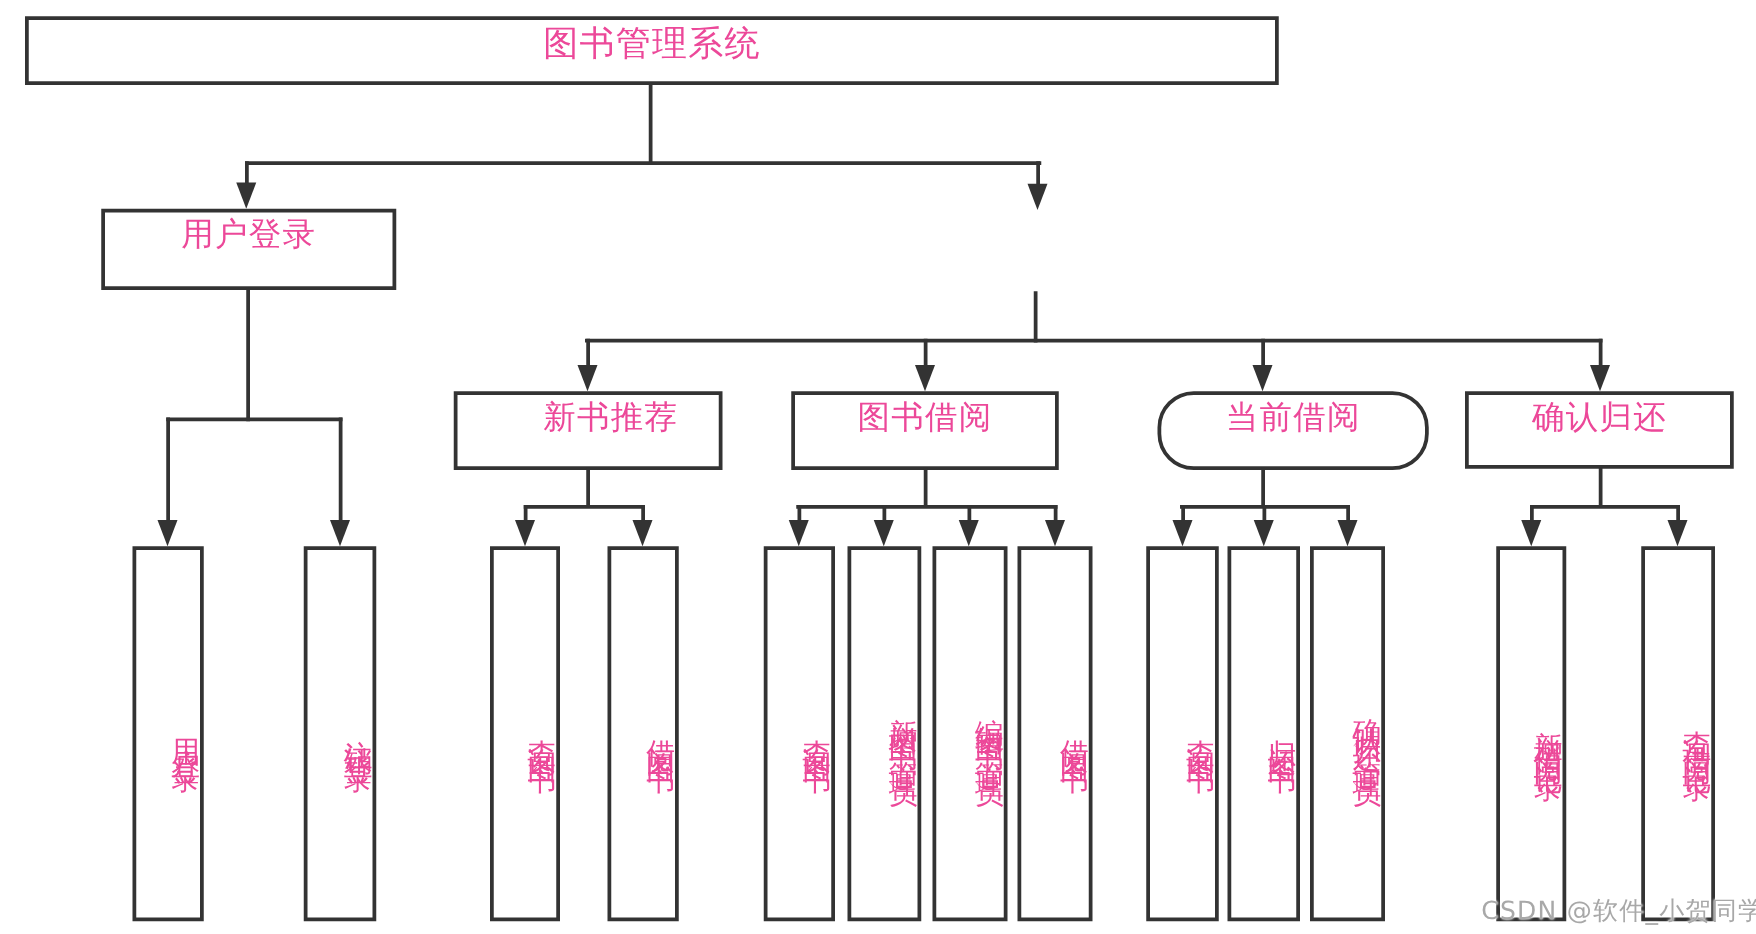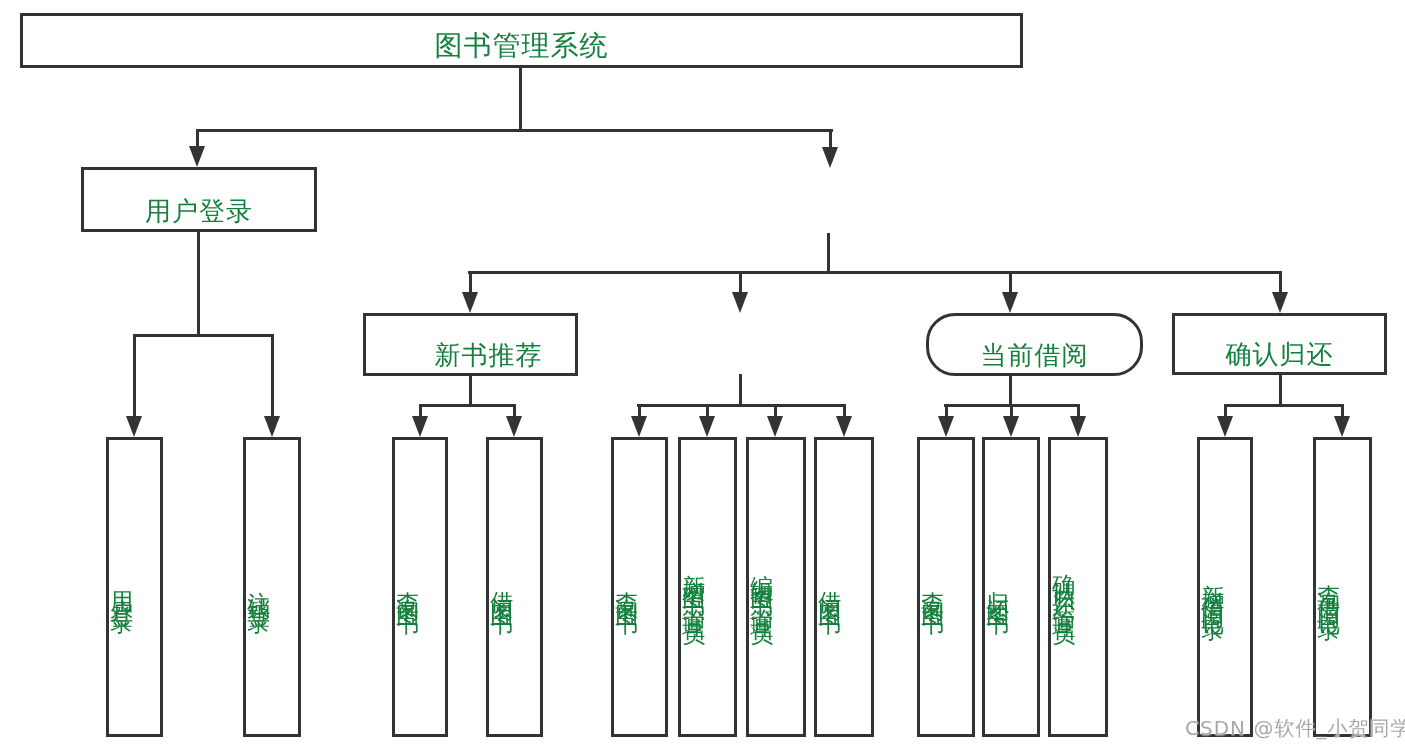--- a/index.html
+++ b/index.html
@@ -8,22 +8,22 @@
     width:1405px;height:747px;
     background:#ffffff;
     font-family:"DejaVu Sans","Liberation Sans",sans-serif;
     overflow:hidden;
   }
   .box{
     position:absolute;
     box-sizing:border-box;
     background:#ffffff;
     border:3px solid #333333;
-    display:flex;align-items:flex-end;justify-content:center;
-    color:#15803d;
+    display:flex;align-items:flex-start;justify-content:center;
+    color:#ec4899;
     text-align:center;
   }
   .hbox{font-size:26px;letter-spacing:1px;white-space:nowrap;}
   .rootbox{font-size:28px;letter-spacing:1px;}
   .vbox{
     writing-mode:vertical-rl;
     text-orientation:mixed;
     font-size:23px;
     letter-spacing:7px;
     line-height:1.1;
@@ -79,20 +79,23 @@
   <div class="arrowhead" style="left:462px;top:292px;"></div>
   <div class="cline" style="left:739px;top:271px;width:3px;height:22px;"></div>
   <div class="arrowhead" style="left:732px;top:292px;"></div>
   <div class="cline" style="left:1009px;top:271px;width:3px;height:22px;"></div>
   <div class="arrowhead" style="left:1002px;top:292px;"></div>
   <div class="cline" style="left:1279px;top:271px;width:3px;height:22px;"></div>
   <div class="arrowhead" style="left:1272px;top:292px;"></div>
 
   <div class="box hbox" style="left:363px;top:313px;width:215px;height:63px;padding-left:36px;">
     <span>新书推荐</span>
+  </div>
+  <div class="box hbox" style="left:633px;top:313px;width:214px;height:63px;">
+    <span>图书借阅</span>
   </div>
   <div class="box hbox" style="left:926px;top:313px;width:217px;height:63px;border-radius:29px;">
     <span>当前借阅</span>
   </div>
   <div class="box hbox" style="left:1172px;top:313px;width:215px;height:62px;">
     <span>确认归还</span>
   </div>
 
   <div class="cline" style="left:469px;top:374px;width:3px;height:32px;"></div>
   <div class="cline" style="left:419px;top:404px;width:97px;height:3px;"></div>

